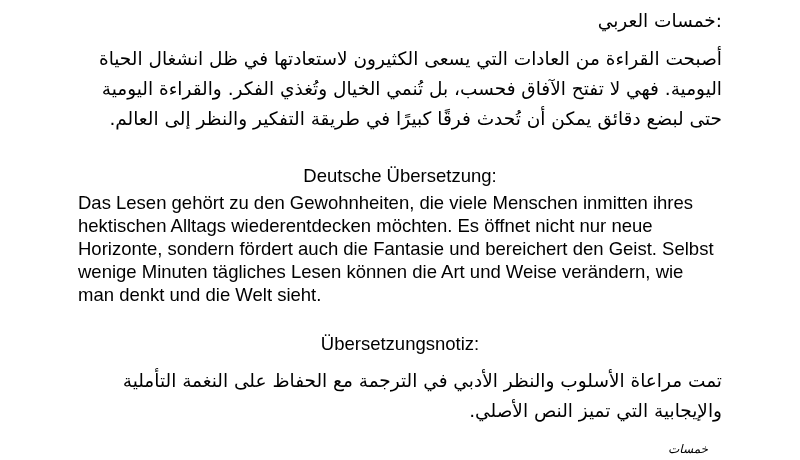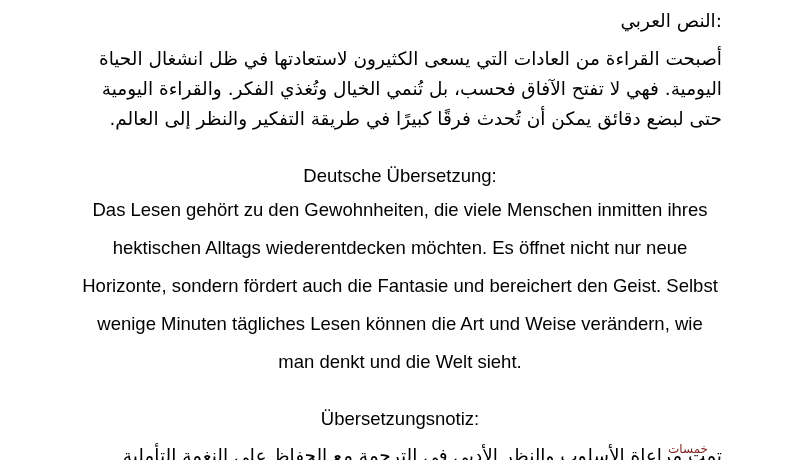--- a/index.html
+++ b/index.html
@@ -28,23 +28,23 @@
     direction: rtl;
     text-align: right;
     unicode-bidi: isolate;
     font-size: 18.5px;
     line-height: 30px;
     font-family: "DejaVu Sans", sans-serif;
     margin-top: 8px;
   }
   .ltr {
     direction: ltr;
-    text-align: center;
+    text-align: left;
     font-size: 18.5px;
-    line-height: 38px;
+    line-height: 23px;
   }
   .ltr-heading {
     direction: ltr;
     text-align: center;
     font-size: 18.5px;
     line-height: 28.5px;
   }
   .gap-lg {
     height: 28px;
   }
@@ -56,32 +56,33 @@
     text-align: right;
     font-size: 18.5px;
     line-height: 30px;
     font-family: "DejaVu Sans", sans-serif;
   }
   .watermark {
     position: absolute;
     right: 92px;
     bottom: 4px;
     font-size: 12px;
-    color: #7f1d1d;
+    color: #000000;
     letter-spacing: 1px;
     font-family: "DejaVu Sans", sans-serif;
     direction: rtl;
+    font-style: italic;
   }
 </style>
 </head>
 <body>
 
 <div class="page">
 
-  <div class="block arabic-head">:النص العربي</div>
+  <div class="block arabic-head">:خمسات العربي</div>
 
   <div class="block rtl">أصبحت القراءة من العادات التي يسعى الكثيرون لاستعادتها في ظل انشغال الحياة اليومية. فهي لا تفتح الآفاق فحسب، بل تُنمي الخيال وتُغذي الفكر. والقراءة اليومية حتى لبضع دقائق يمكن أن تُحدث فرقًا كبيرًا في طريقة التفكير والنظر إلى العالم.</div>
 
   <div class="gap-lg"></div>
 
   <div class="block ltr-heading">Deutsche Übersetzung:</div>
 
   <div class="block ltr">Das Lesen gehört zu den Gewohnheiten, die viele Menschen inmitten ihres hektischen Alltags wiederentdecken möchten. Es öffnet nicht nur neue Horizonte, sondern fördert auch die Fantasie und bereichert den Geist. Selbst wenige Minuten tägliches Lesen können die Art und Weise verändern, wie man denkt und die Welt sieht.</div>
 
   <div class="gap-md"></div>

